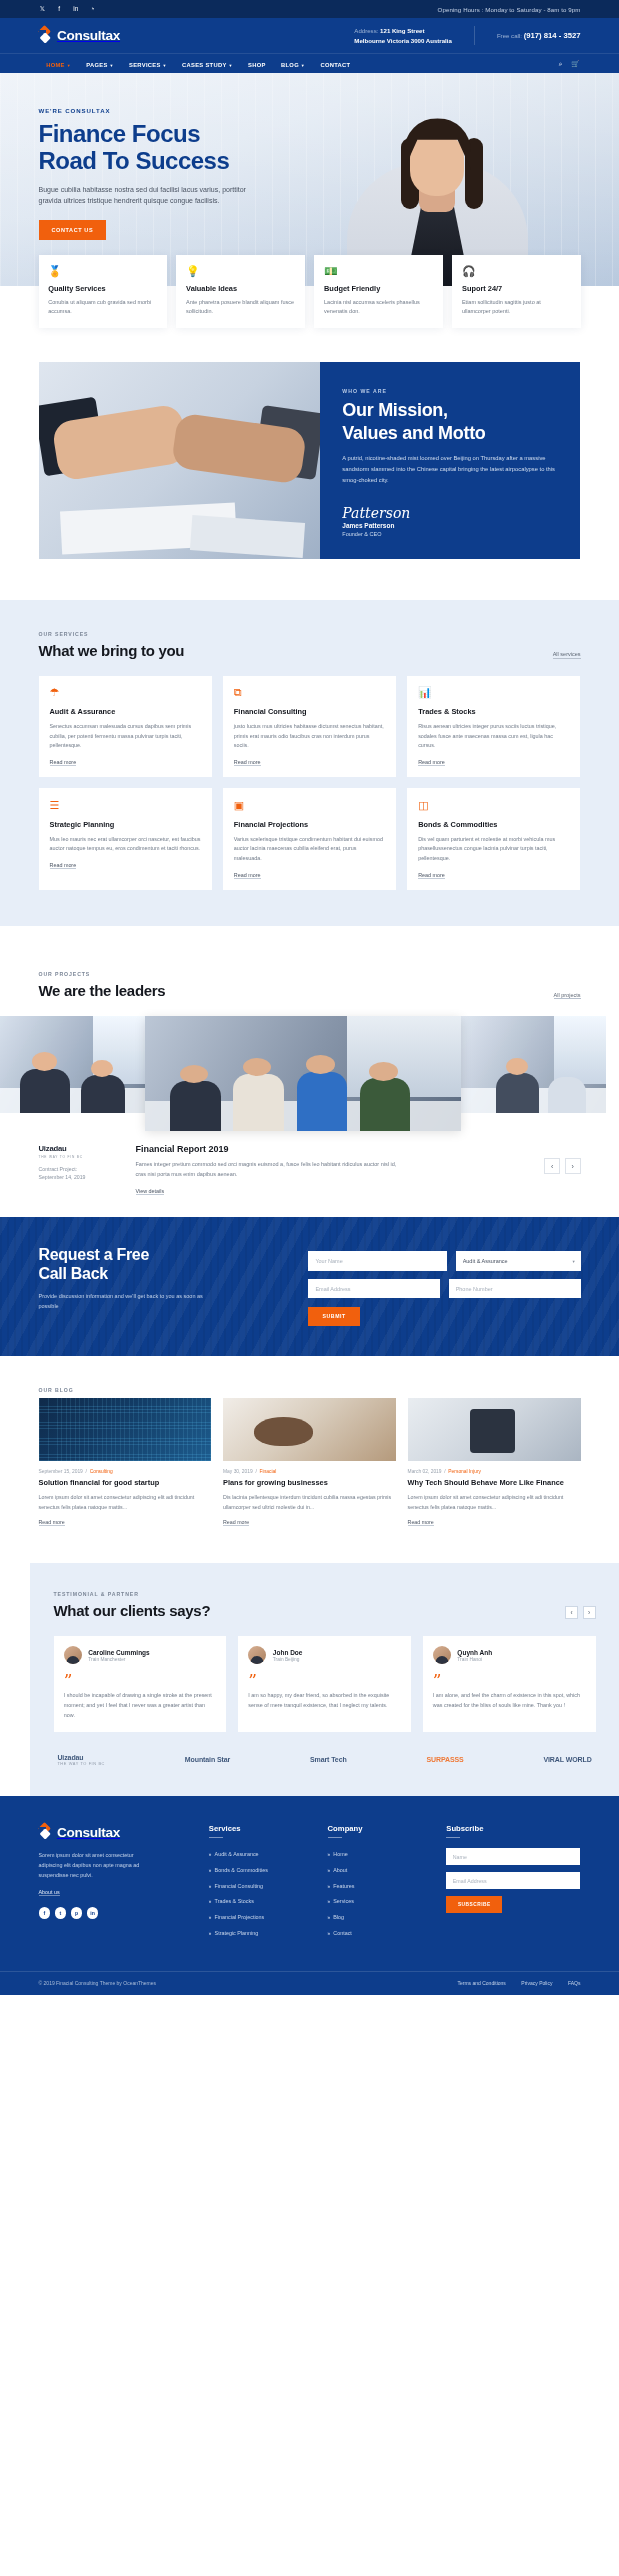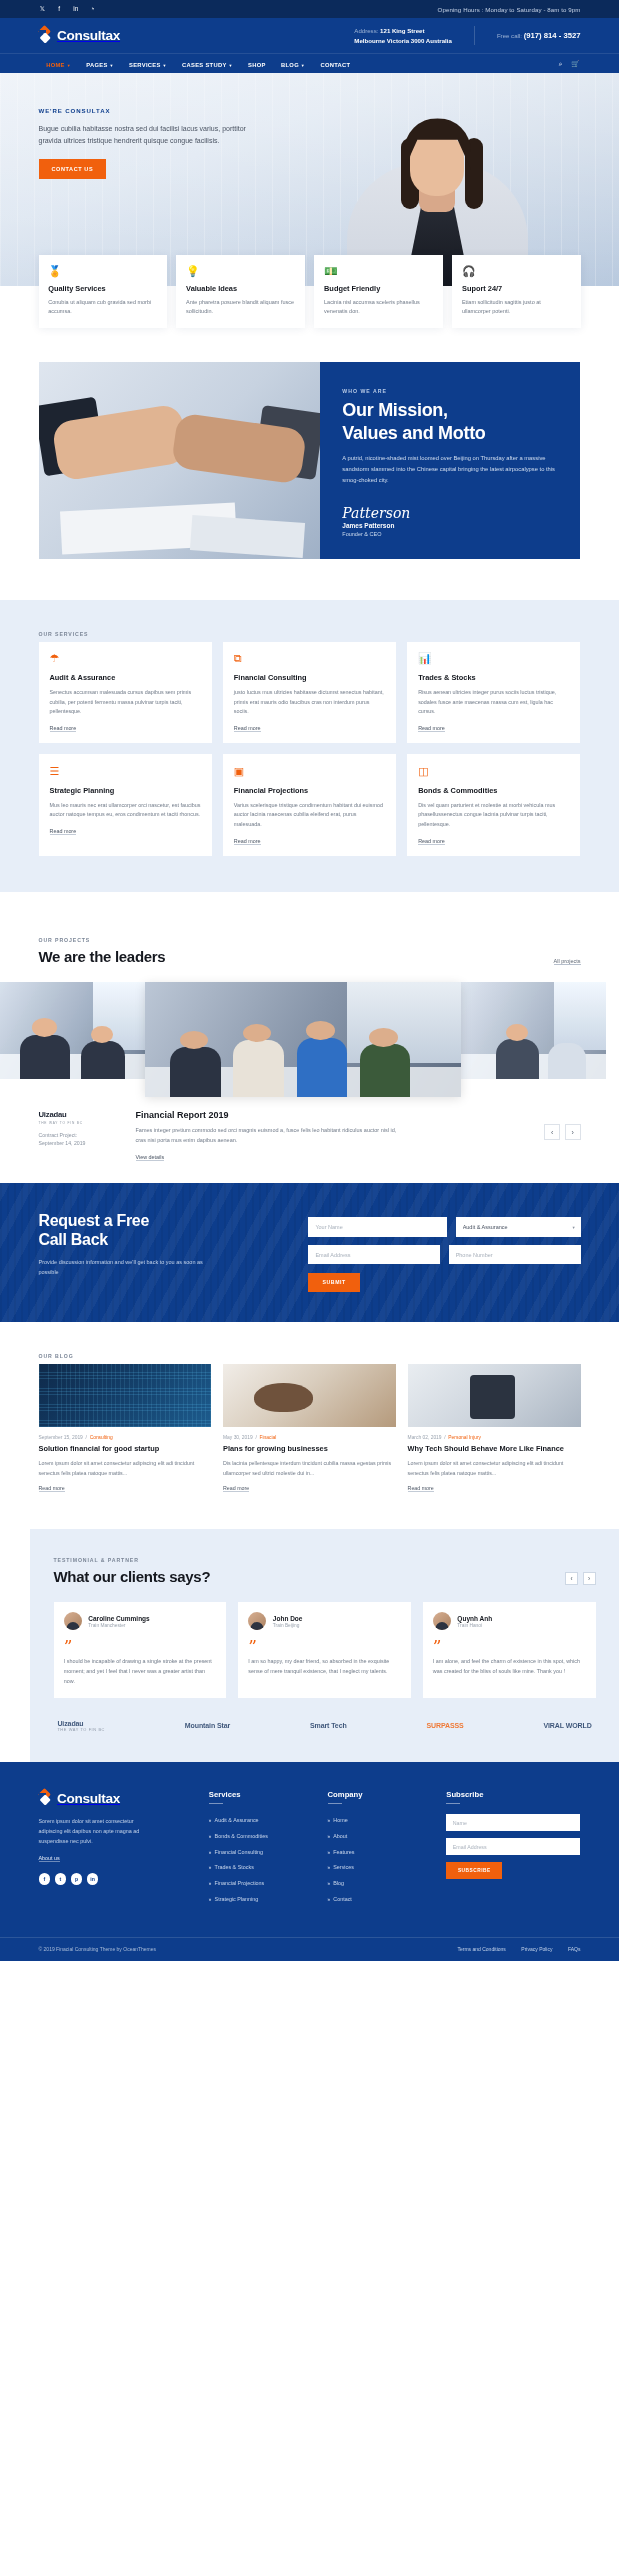--- a/index.html
+++ b/index.html
@@ -358,20 +358,24 @@
     <i class="hp-suit"></i>
       <i class="hp-hair2"></i>
       <i class="hp-hair3"></i>
     <i class="hp-shirt"></i>
       <i class="hp-neck"></i>
       <i class="hp-head"></i>
       <i class="hp-hair"></i>
   </div>
   <div class="wrap hero-content">
     <div class="hero-eyebrow">WE'RE CONSULTAX</div>
+    <h1 class="hero-title">
+      <span>Finance Focus</span><br>
+      <span>Road To Success</span>
+    </h1>
     <p class="hero-sub">Bugue cubilia habitasse nostra sed dui facilisi lacus varius, porttitor gravida ultrices tristique hendrerit quisque congue facilisis.</p>
     <a class="btn-orange" href="#">CONTACT US</a>
   </div>
 </div>
 
 <div class="features">
   <div class="wrap" id="features-wrap">
       <div class="fcard">
      <span class="ficon">🏅</span>
      <h4>Quality Services</h4>
@@ -415,20 +419,24 @@
       <div class="m-sign">Patterson</div>
       <div class="m-name">James Patterson</div>
       <div class="m-role">Founder &amp; CEO</div>
     </div>
   </div>
 </div>
 
 <div class="services">
   <div class="wrap">
     <div class="sec-eyebrow">OUR SERVICES</div>
+    <div class="sec-head">
+      <h2 class="sec-title">What we bring to you</h2>
+      <a class="sec-link" href="#">All services</a>
+    </div>
     <div class="sgrid" id="services-grid">
         <div class="scard">
      <span class="sicon">☂</span>
      <h4>Audit &amp; Assurance</h4>
      <p>Senectus accumsan malesuada cursus dapibus sem primis cubilia, per potenti fermentu massa pulvinar turpis taciti, pellentesque.</p>
      <a class="read" href="#">Read more</a></div>
         <div class="scard">
      <span class="sicon">⧉</span>
      <h4>Financial Consulting</h4>
      <p>justo luctus mus ultricies habitasse dictumst senectus habitant, primis erat mauris odio faucibus cras non interdum purus sociis.</p>

